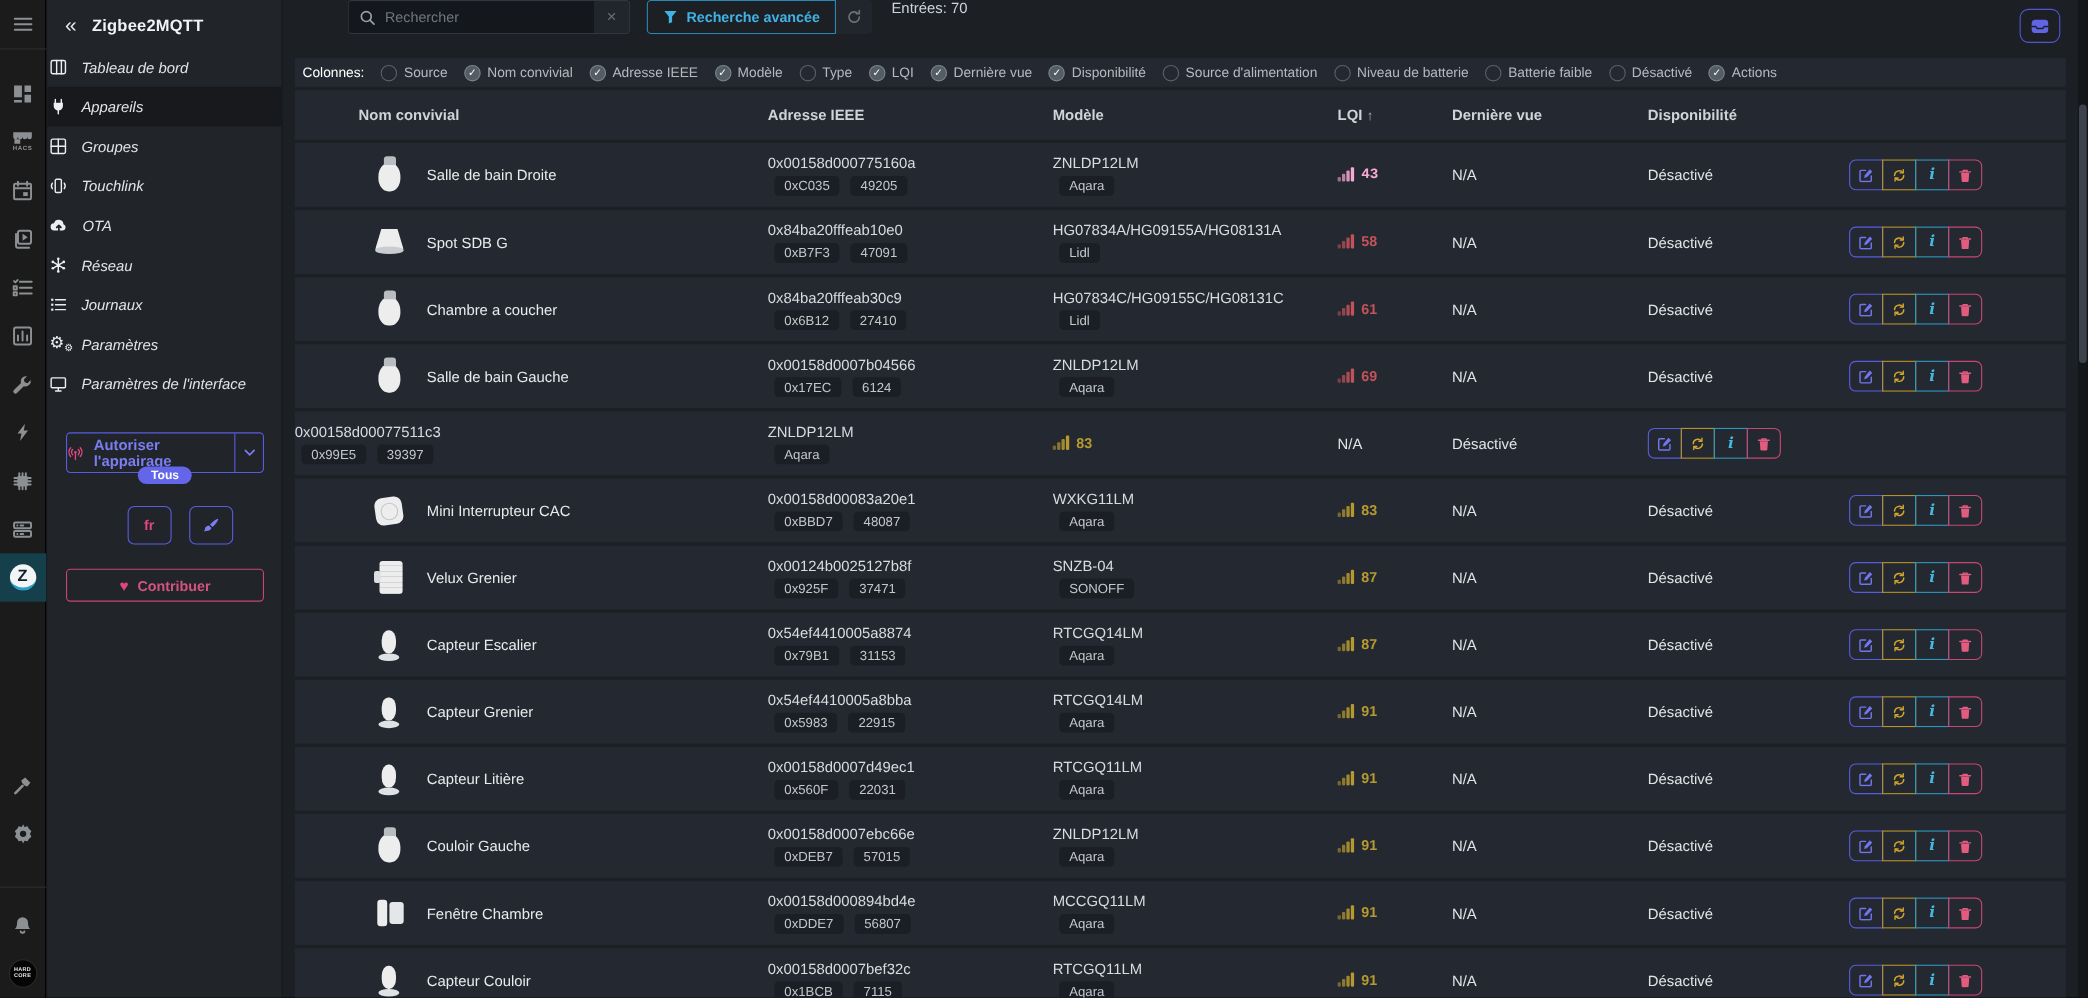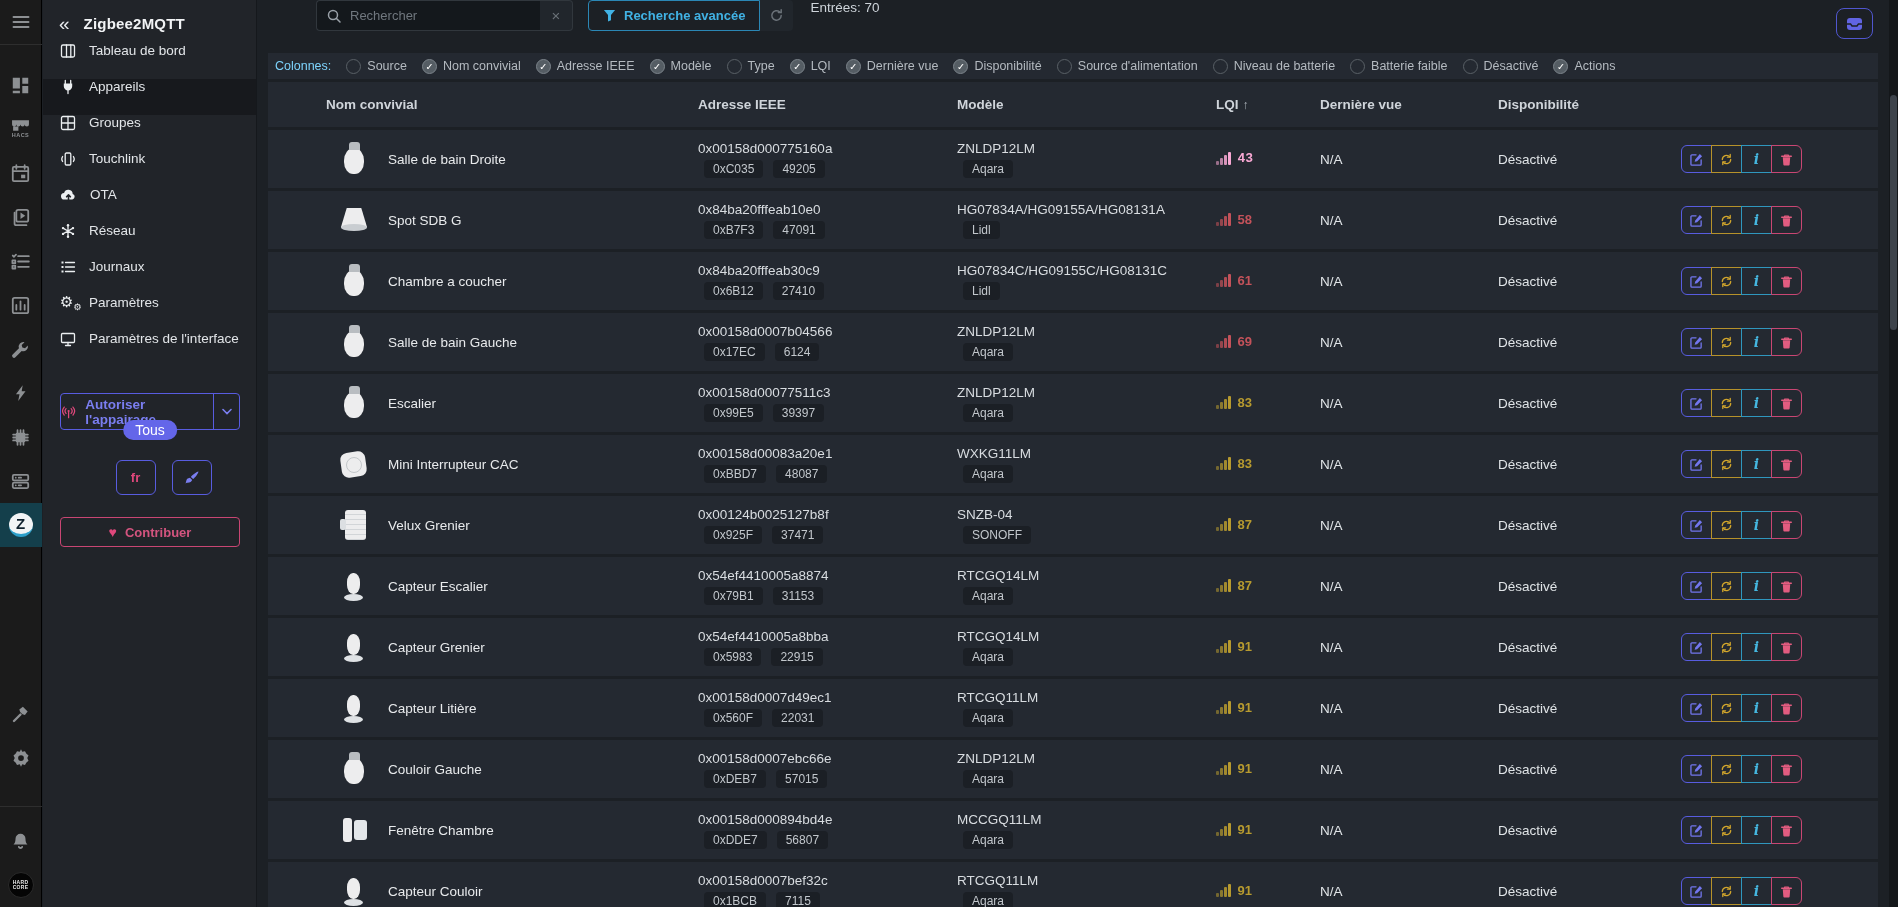--- a/index.html
+++ b/index.html
@@ -18,28 +18,28 @@
   .hacs-txt{font-size:5.5px;color:#8d9093;letter-spacing:.5px;margin-top:1px;font-weight:bold;}
   .avatar{width:26px;height:26px;border-radius:50%;background:#050505;border:1px solid #2a2a2a;display:flex;flex-direction:column;align-items:center;justify-content:center;line-height:1;overflow:hidden;}
   .avatar span{font-size:5px;color:#e8e8e8;font-weight:bold;letter-spacing:.3px;}
   .spacer{flex:1;}
 
   
   .nav{position:absolute;left:43px;top:0;width:214px;height:100%;background:#212429;border-right:1px solid #15181c;}
   .nav-head{display:flex;align-items:center;gap:14px;padding:14px 0 10px 16px;color:#f1f3f5;}
   .nav-collapse{font-size:19px;color:#e9ecef;cursor:pointer;line-height:1;}
   .nav-title{font-size:15px;font-weight:bold;letter-spacing:.2px;}
-  .nav-item{display:flex;gap:13px;height:36px;padding-left:17px;font-size:13.5px;color:#e2e5e8;cursor:pointer;}
+  .nav-item{display:flex;align-items:center;gap:13px;height:36px;padding-left:2px;font-size:13.5px;color:#e2e5e8;cursor:pointer;font-style:italic;}
   .nav-item.active{background:#17191d;}
   .nav-item svg{stroke:#eceff1;fill:none;stroke-width:1.3;stroke-linecap:round;stroke-linejoin:round;flex:none;}
   .nav-item .gearglyph{font-family:"DejaVu Sans",sans-serif;font-size:15px;line-height:1;color:#eceff1;width:16px;text-align:center;flex:none;}
   .pair-btn{margin:26px 17px 0;height:37px;border:1px solid #585ce0;border-radius:4px;display:flex;align-items:center;background:transparent;cursor:pointer;position:relative;width:180px;}
   .pair-main{flex:1;display:flex;align-items:center;justify-content:center;gap:9px;color:#7a7ef0;font-size:13.5px;font-weight:bold;}
   .pair-caret{width:26px;align-self:stretch;display:flex;align-items:center;justify-content:center;color:#7a7ef0;border-left:1px solid #585ce0;}
-  .tous-badge{position:absolute;left:50%;transform:translateX(-50%);bottom:-11px;background:#6466e9;color:#fff;font-size:14px;padding:2px 12px;border-radius:10px;font-weight:normal;}
+  .tous-badge{position:absolute;left:50%;transform:translateX(-50%);bottom:-11px;background:#6466e9;color:#fff;font-size:11px;padding:2px 12px;border-radius:10px;font-weight:bold;}
   .mini-row{display:flex;justify-content:center;gap:16px;margin-top:30px;padding-left:28px;}
   .mini-btn{width:40px;height:35px;border:1px solid #585ce0;border-radius:6px;background:transparent;display:flex;align-items:center;justify-content:center;cursor:pointer;}
   .mini-btn.fr{color:#e0487c;font-size:13px;font-weight:bold;}
   .contrib-btn{margin:22px 17px 0;height:30px;width:180px;border:1px solid #c94673;border-radius:4px;background:transparent;display:flex;align-items:center;justify-content:center;gap:8px;color:#d4547f;font-size:13px;font-weight:bold;cursor:pointer;}
   .heart{color:#e0487c;font-size:14px;}
 
   
   .content{position:absolute;left:258px;top:0;width:1630px;height:100%;}
   .topbar{position:relative;height:48px;display:flex;align-items:flex-start;}
   .search-wrap{display:flex;margin-left:58px;}
@@ -48,21 +48,21 @@
   .search-input input::placeholder{color:#70777e;}
   .clear-btn{width:33px;height:31px;background:#21262c;border:1px solid #31373d;border-left:none;border-radius:0 4px 4px 0;color:#6a7178;font-size:15px;display:flex;align-items:center;justify-content:center;cursor:pointer;}
   .adv-wrap{display:flex;margin-left:15px;}
   .adv-btn{height:31px;padding:0 14px;border:1px solid #2b87b5;border-radius:4px 0 0 4px;background:transparent;color:#41b2e4;font-size:13px;font-weight:bold;display:flex;align-items:center;gap:8px;cursor:pointer;}
   .reload-btn{width:33px;height:31px;background:#21262c;border:none;border-radius:0 4px 4px 0;display:flex;align-items:center;justify-content:center;cursor:pointer;}
   .entries{margin-left:17px;color:#ced4da;font-size:13.5px;}
   .pip-btn{position:absolute;right:15px;top:8px;width:37px;height:31px;border:1.5px solid #5056cf;border-radius:8px;background:transparent;display:flex;align-items:center;justify-content:center;cursor:pointer;}
 
   
   .cols-strip{margin:5px 10px 0 10px;background:#242931;height:26px;display:flex;align-items:center;padding-left:7px;gap:15px;font-size:12.5px;color:#b4bac0;}
-  .cols-label{color:#7dd3fc;}
+  .cols-label{color:#ffffff;}
   .copt{display:flex;align-items:center;gap:6px;cursor:pointer;white-space:nowrap;}
   .cbx{width:15px;height:15px;border-radius:50%;border:1.5px solid #596066;display:flex;align-items:center;justify-content:center;font-size:9.5px;color:#fff;flex:none;}
   .copt.on .cbx{background:#555d64;border-color:#7b838a;}
   .copt.on .cbx::after{content:"✓";}
 
   
   .tbl{margin:3px 10px 0 10px;}
   .thead,.trow{display:grid;grid-template-columns:430px 259px 259px 104px 178px 183px 1fr;align-items:center;background:#242931;}
   .thead{height:45px;font-weight:bold;font-size:13.5px;color:#cfd4da;}
   .thead .h-name{padding-left:58px;cursor:pointer;}
@@ -686,24 +686,20 @@
                     <path d="M1.8 3.5h10.4"></path>
                     <path d="M5 3.5V2.2h4v1.3"></path>
                     <path fill="currentColor" stroke="none" d="M3 4.5h8l-.6 8a1 1 0 0 1-1 .9H4.6a1 1 0 0 1-1-.9z"></path>
                   </svg>
         </button>
       </div>
     </div>
   </div>
 
   <div class="trow">
-    <div class="cell c-name">
-      <div class="di di-bulb"></div>
-      <span class="nm">Escalier</span>
-    </div>
     <div class="cell c-ieee">
       <div class="ieee">0x00158d00077511c3</div>
       <div class="badges">
         <span class="badge">0x99E5</span>
         <span class="badge">39397</span>
       </div>
     </div>
     <div class="cell c-model">
       <div class="model">ZNLDP12LM</div>
       <div class="badges">

